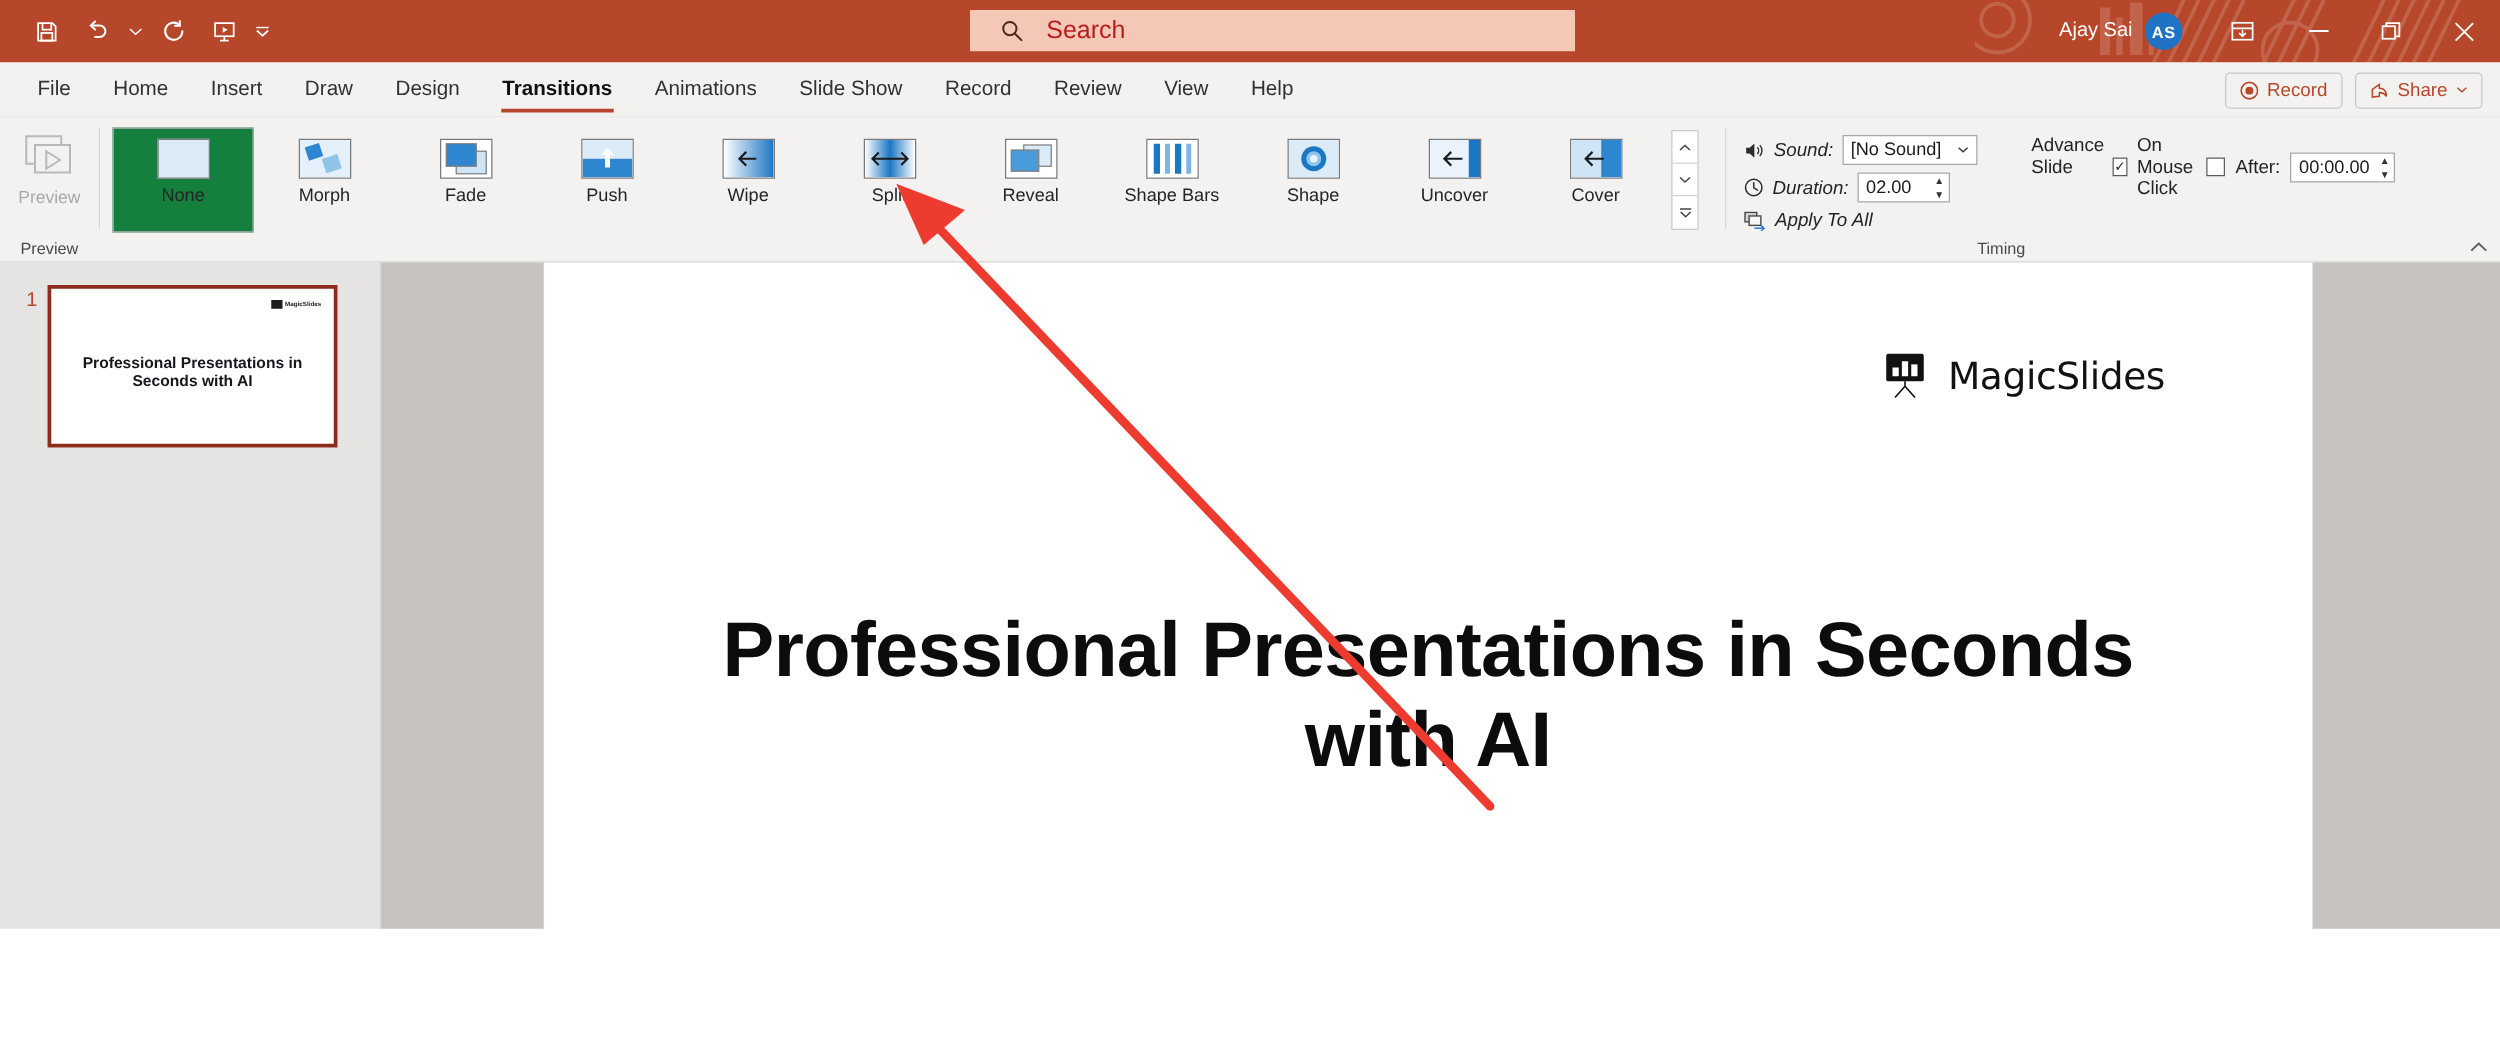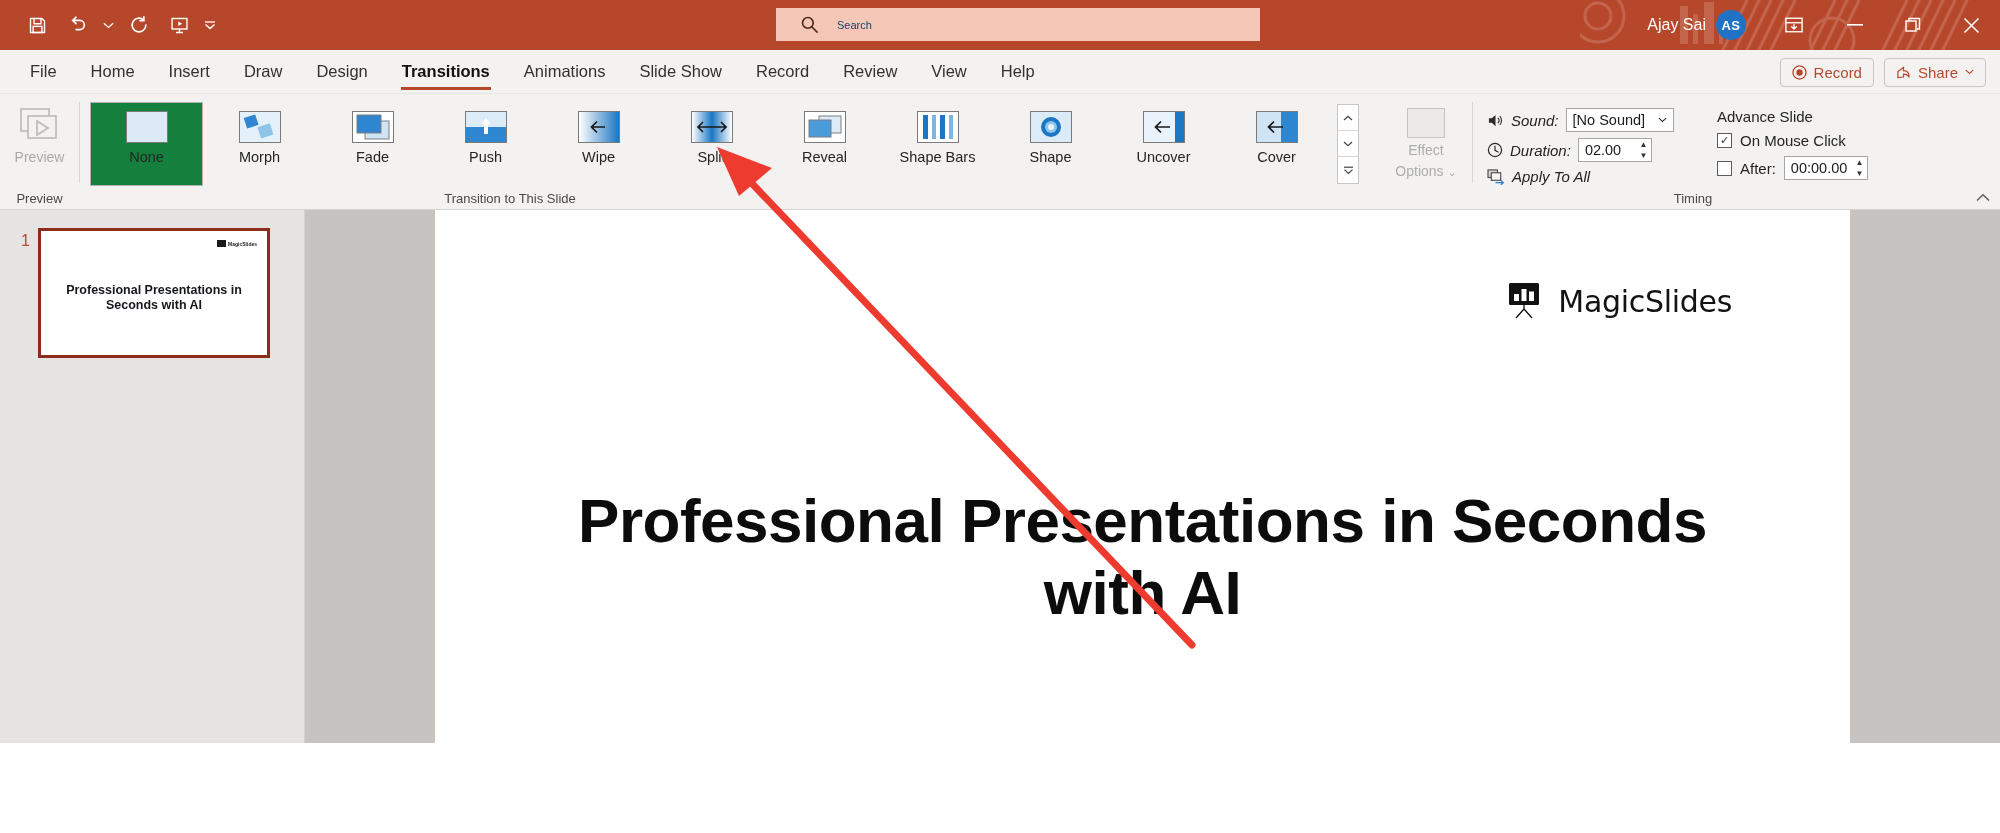--- a/index.html
+++ b/index.html
@@ -34,21 +34,21 @@
     position: absolute; left: 0; right: 0; text-align: center;
     color: #ffffff; font-size: 17px; letter-spacing: .1px;
     pointer-events: none;
   }
   .searchbox {
     position: absolute; left: 776px; top: 8px;
     width: 484px; height: 33px;
     background: #f4c7b6; display: flex; align-items: center;
     padding-left: 24px; gap: 18px; z-index: 3;
   }
-  .searchbox .ph { color: #0c4a6e; font-size: 11px; }
+  .searchbox .ph { color: #b91c1c; font-size: 20px; }
   .tb-right {
     position: absolute; right: 0; top: 0; height: 50px;
     display: flex; align-items: center; z-index: 3;
   }
   .acct-name { color: #fff; font-size: 16px; margin-right: 10px; }
   .avatar {
     width: 30px; height: 30px; border-radius: 50%;
     background: #2072c4; color: #fff; font-size: 13px; font-weight: bold;
     display: flex; align-items: center; justify-content: center;
     letter-spacing: .5px;
@@ -163,21 +163,21 @@
     height: 24px; border: 1px solid #a8a5a3; background: #fff;
     display: flex; align-items: center; font-size: 14.5px; color: #1b1b1b;
     padding-left: 6px; width: 74px;
   }
   .spin .sv { flex: 1; }
   .spinarrows { display: flex; flex-direction: column; width: 15px; }
   .spinarrows span { height: 11px; display:flex; align-items:center; justify-content:center; font-size: 8px; color: #333; }
 
   
   .grp-advance { width: 210px; }
-  .adv-wrap { padding: 8px 0 0 14px; display: flex; flex-direction: column; gap: 7px; }
+  .adv-wrap { padding: 8px 0 0 14px; display: flex; flex-direction: row; gap: 7px; }
   .adv-title { font-size: 15px; color: #242424; }
   .chkrow { display: flex; align-items: center; gap: 8px; font-size: 15px; color: #242424; }
   .chkbox {
     width: 15px; height: 15px; border: 1px solid #5c5c5c; background: #fff;
     display: flex; align-items: center; justify-content: center;
     font-size: 11px; color: #2b2b2b;
   }
   .ribbon-collapse {
     position: absolute; right: 10px; bottom: 4px; font-size: 13px; color: #5c5c5c;
   }
@@ -532,35 +532,22 @@
             </div>
             <div class="galarrow">
               <svg width="11" height="9" viewBox="0 0 11 9">
                   <path d="M1 1.2h9" stroke="#444" stroke-width="1.2"></path>
                   <path d="M1.5 3.6L5.5 7.4 9.5 3.6" fill="none" stroke="#444" stroke-width="1.2"></path>
                 </svg>
             </div>
           </div>
         </div>
       </div>
-      <div class="rgroup-label" style="width:860px;">Transition to This Slide</div>
-    </div>
-
-    <div class="rgroup grp-effect">
-      <div class="rgroup-body">
-        <div class="effbtn">
-          <div class="sq"></div>
-          <span class="lbl">Effect</span>
-          <span class="lbl">
-            <span>Options</span>
-            <span style="font-size:11px;"> ⌄</span>
-          </span>
-        </div>
-      </div>
-    </div>
+    </div>
+
 
     <div class="rsep"></div>
 
     <div class="rgroup grp-timing">
       <div class="rgroup-body">
         <div class="timing-rows">
           <div class="trow">
             <svg width="17" height="15" viewBox="0 0 18 16" fill="none" stroke="#2b2b2b" stroke-width="1.2">
               <path d="M2 5.5h3L9 2v12L5 10.5H2z" fill="#2b2b2b" stroke="none"></path>
               <path d="M11.5 5.2a4 4 0 0 1 0 5.6M13.6 3.3a7 7 0 0 1 0 9.4"></path>

